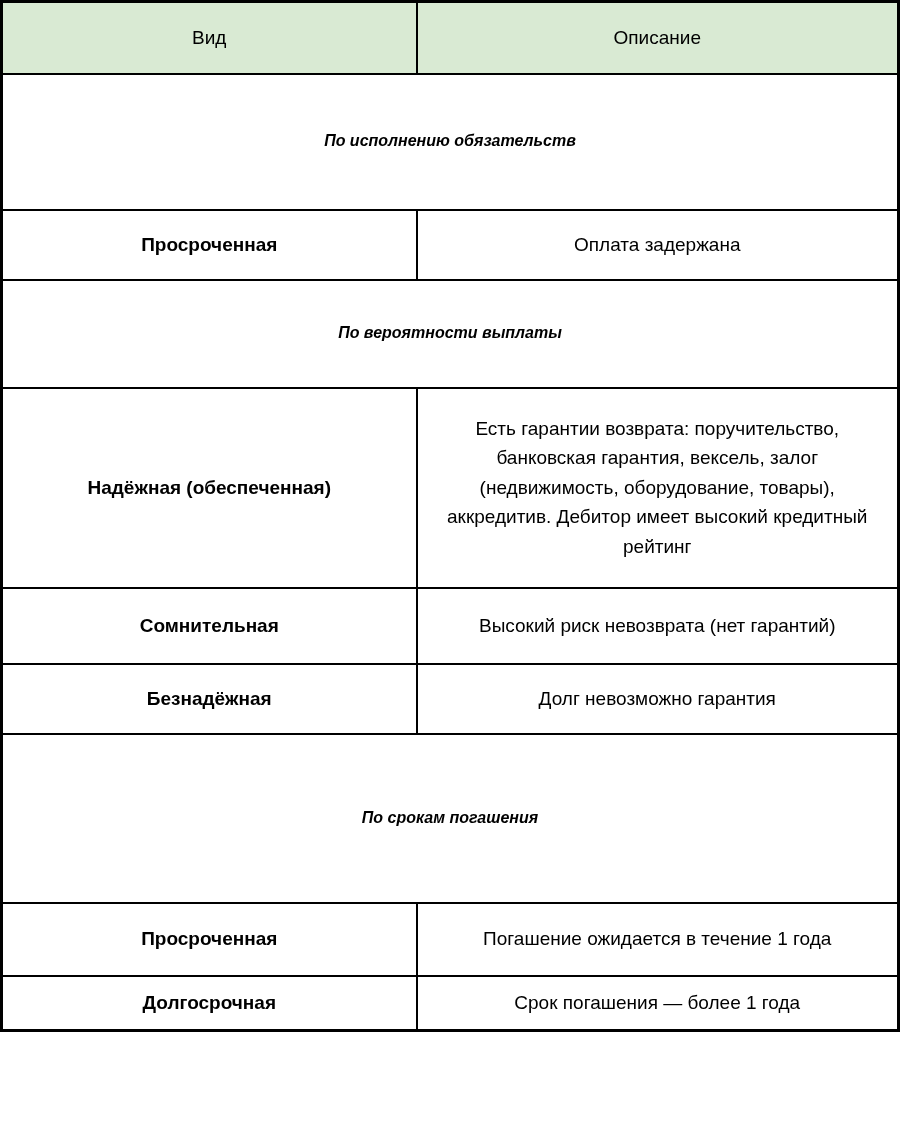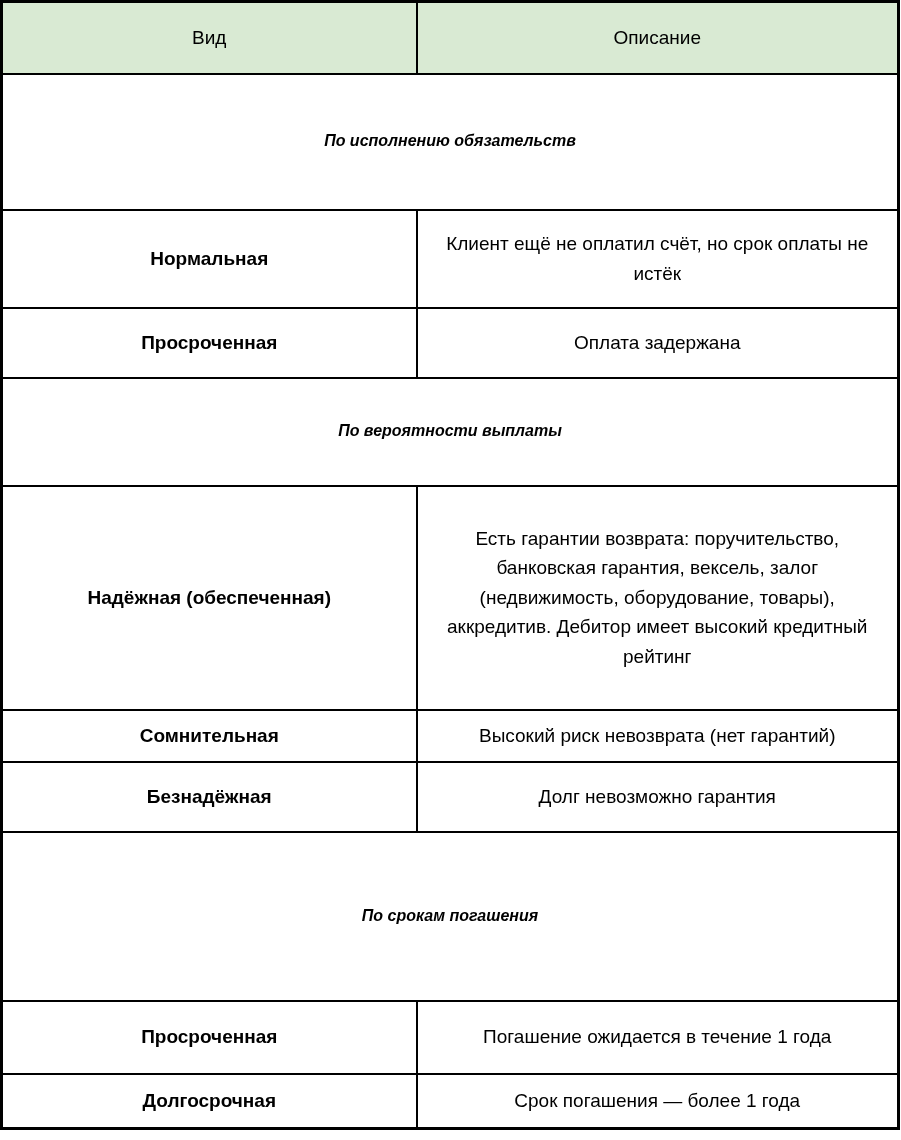--- a/index.html
+++ b/index.html
@@ -44,22 +44,22 @@
     font-weight: bold;
     font-style: italic;
     font-size: 16px;
   }
   tr.section-row.s1 td { height: 136px; }
   tr.section-row.s2 td { height: 108px; }
   tr.section-row.s3 td { height: 169px; }
   td.kind-cell { font-weight: bold; }
   tr.data-row.r-normal td { height: 98px; }
   tr.data-row.r-overdue td { height: 70px; }
-  tr.data-row.r-secured td { height: 224px; }
-  tr.data-row.r-doubtful td { height: 52px; }
+  tr.data-row.r-secured td { height: 200px; }
+  tr.data-row.r-doubtful td { height: 76px; }
   tr.data-row.r-hopeless td { height: 70px; }
   tr.data-row.r-short td { height: 73px; }
   tr.data-row.r-long td { height: 55px; }
 </style>
 </head>
 <body>
 
 <div class="page">
   <table class="classification">
     <colgroup>
@@ -67,24 +67,20 @@
       <col class="col-desc">
     </colgroup>
     <tbody>
       <tr class="header-row">
         <th>Вид</th>
         <th>Описание</th>
       </tr>
 
       <tr class="section-row s1">
         <td colspan="2">По исполнению обязательств</td>
-      </tr>
-      <tr class="data-row r-normal">
-        <td class="kind-cell">Нормальная</td>
-        <td class="desc-cell">Клиент ещё не оплатил счёт, но срок оплаты не истёк</td>
       </tr>
       <tr class="data-row r-overdue">
         <td class="kind-cell">Просроченная</td>
         <td class="desc-cell">Оплата задержана</td>
       </tr>
 
       <tr class="section-row s2">
         <td colspan="2">По вероятности выплаты</td>
       </tr>
       <tr class="data-row r-secured">

